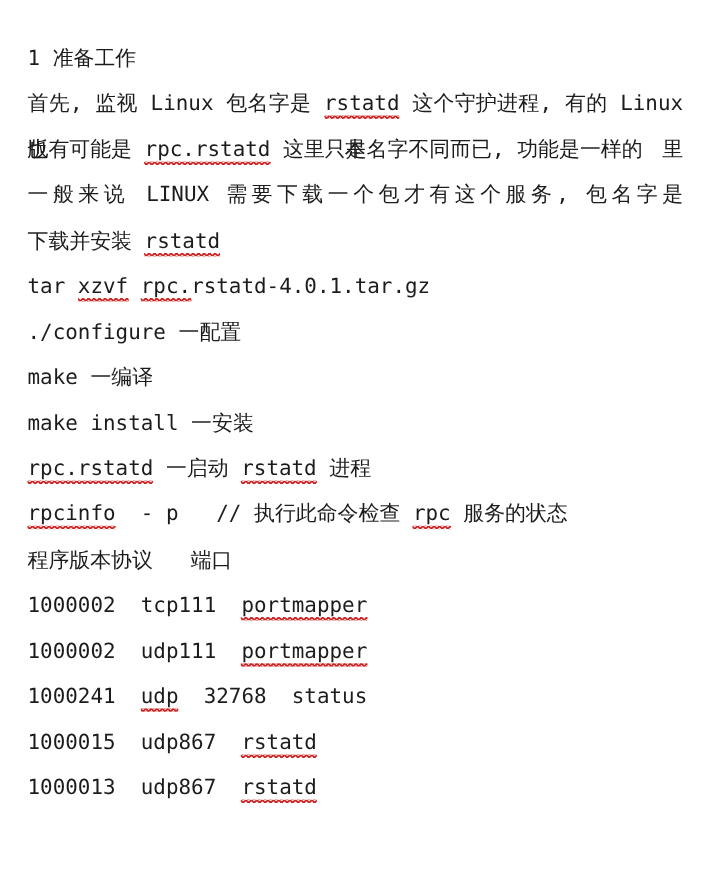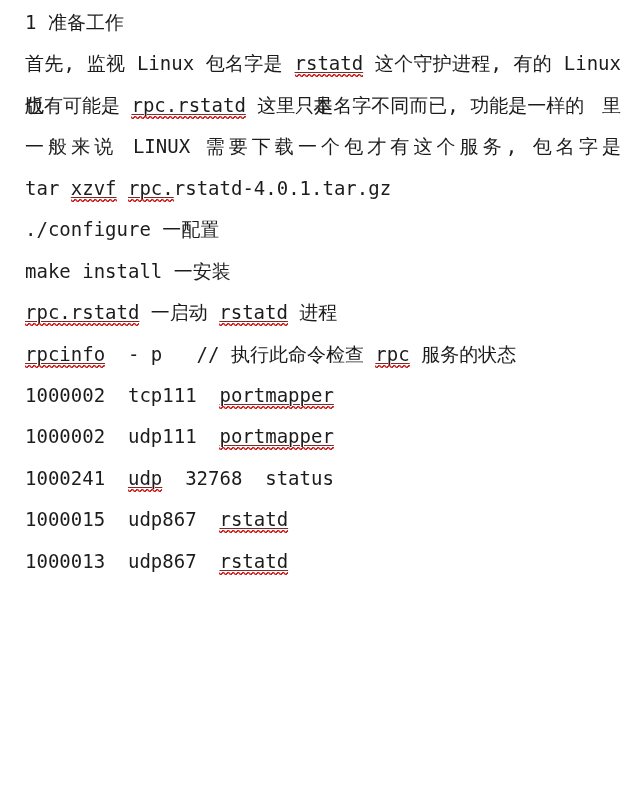--- a/index.html
+++ b/index.html
@@ -15,36 +15,36 @@
   }
   .doc {
     box-sizing: border-box;
     width: 643px;
     height: 706px;
     padding: 2px 22px 4px 25px;
     font-family: "DejaVu Sans Mono", "Liberation Mono", monospace;
     font-size: 19px;
     color: #1c1c1c;
     letter-spacing: 0;
+    margin-top: 31px;
   }
   .line {
     height: 41.45px;
     line-height: 41.45px;
     white-space: pre;           
     overflow: visible;
   }
   .line.justify {
     white-space: normal;
     text-align: justify;
     text-align-last: justify;   
   }
   
   .mark {
     position: relative;
-    text-decoration: underline;
     text-decoration-color: #7a2a2a;
     text-decoration-thickness: 1px;
     text-underline-offset: 2px;
   }
   .mark::after {
     content: "";
     position: absolute;
     left: 0;
     right: 0;
     bottom: -3px;
@@ -58,23 +58,26 @@
   }
 </style>
 </head>
 <body>
 
 <div class="doc" id="doc">
     <div class="line"><span>1 准备工作</span></div>
     <div class="line justify"><span>首先, 监视 Linux 包名字是 </span><span class="mark">rstatd</span><span> 这个守护进程, 有的 Linux 版本里</span></div>
     <div class="line"><span>也有可能是 </span><span class="mark">rpc.rstatd</span><span> 这里只是名字不同而已, 功能是一样的</span></div>
     <div class="line justify"><span>一般来说 LINUX 需要下载一个包才有这个服务, 包名字是</span></div>
+    <div class="line"><span>下载并安装 </span><span class="mark">rstatd</span></div>
     <div class="line"><span>tar </span><span class="mark">xzvf</span><span> </span><span class="mark">rpc.</span><span>rstatd-4.0.1.tar.gz</span></div>
     <div class="line"><span>./configure 一配置</span></div>
+    <div class="line"><span>make 一编译</span></div>
     <div class="line"><span>make install 一安装</span></div>
     <div class="line"><span class="mark">rpc.rstatd</span><span> 一启动 </span><span class="mark">rstatd</span><span> 进程</span></div>
     <div class="line"><span class="mark">rpcinfo</span><span>  - p   // 执行此命令检查 </span><span class="mark">rpc</span><span> 服务的状态</span></div>
+    <div class="line"><span>程序版本协议   端口</span></div>
     <div class="line"><span>1000002  tcp111  </span><span class="mark">portmapper</span></div>
     <div class="line"><span>1000002  udp111  </span><span class="mark">portmapper</span></div>
     <div class="line"><span>1000241  </span><span class="mark">udp</span><span>  32768  status</span></div>
     <div class="line"><span>1000015  udp867  </span><span class="mark">rstatd</span></div>
     <div class="line"><span>1000013  udp867  </span><span class="mark">rstatd</span></div>
   </div>
 
 </body></html>

